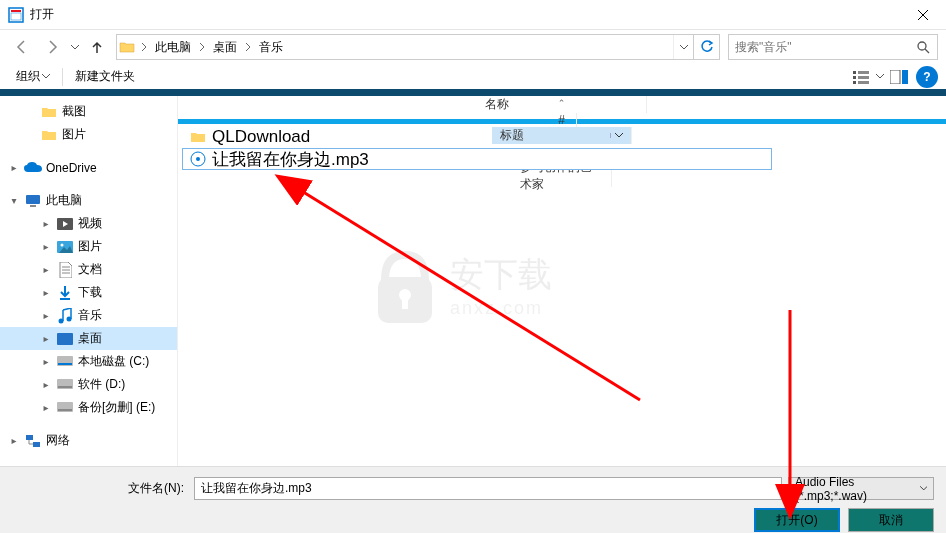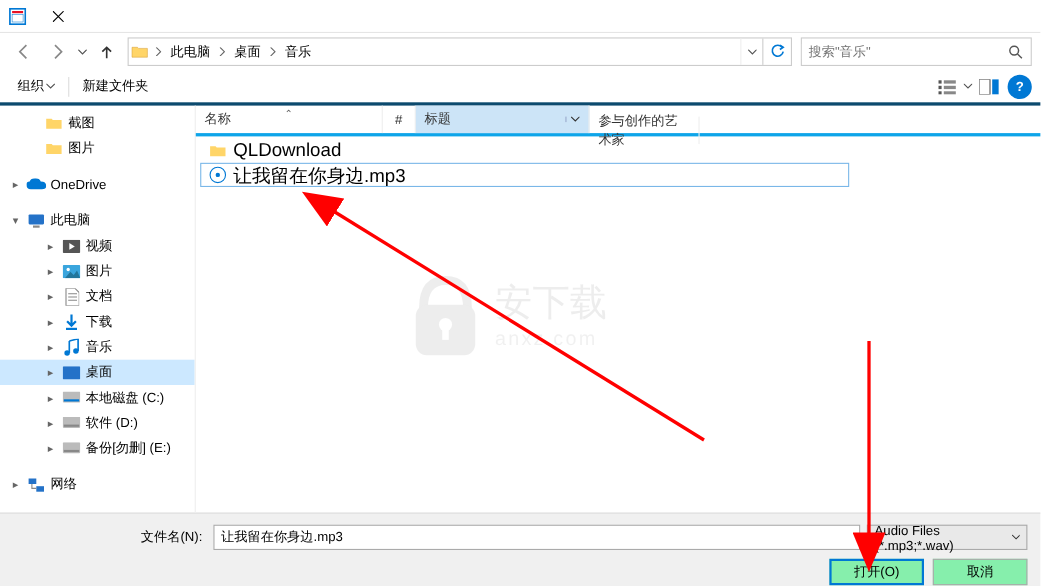--- a/index.html
+++ b/index.html
@@ -20,63 +20,63 @@
 .address-bar .crumb { padding: 0 4px; height: 100%; display: flex; align-items: center; }
 .address-bar .sep { width: 14px; display: flex; align-items: center; justify-content: center; color: #666; height: 100%; }
 .address-bar .spacer { flex: 1; }
 .address-bar .addr-dropdown { width: 20px; height: 100%; display: flex; align-items: center; justify-content: center; border-left: 1px solid #eee; }
 .address-bar .refresh { width: 26px; height: 100%; display: flex; align-items: center; justify-content: center; border-left: 1px solid #ccc; }
 
 .search-box { width: 210px; height: 26px; border: 1px solid #ccc; margin-left: 6px; display: flex; align-items: center; }
 .search-box input { flex: 1; border: none; outline: none; padding: 0 6px; font-size: 12px; color: #666; }
 .search-box .search-icon { width: 28px; display: flex; align-items: center; justify-content: center; color: #555; }
 
-.toolbar { height: 32px; display: flex; align-items: center; padding: 0 8px; border-bottom: 3px solid #0c4a6e; background: #fff; }
+.toolbar { height: 32px; display: flex; align-items: center; padding: 0 8px; border-bottom: 7px solid #0c4a6e; background: #fff; }
 .toolbar .tb-item { padding: 4px 8px; display: flex; align-items: center; gap: 2px; }
 .toolbar .tb-sep { width: 1px; height: 18px; background: #ddd; margin: 0 4px; }
 .toolbar .tb-spacer { flex: 1; }
 .toolbar .tb-icon { width: 26px; height: 24px; display: flex; align-items: center; justify-content: center; }
 .toolbar .tb-dd { width: 12px; display: flex; align-items: center; justify-content: center; }
 .toolbar .help { width: 22px; height: 22px; border-radius: 50%; background: #0078d4; color: #fff; display: flex; align-items: center; justify-content: center; font-weight: bold; margin-left: 4px; }
 
 .body-row { display: flex; height: 370px; }
 .sidebar { width: 178px; border-right: 1px solid #eee; overflow-y: auto; padding: 4px 0; }
 .tree-item { display: flex; align-items: center; height: 23px; padding-left: 8px; gap: 4px; cursor: default; }
 .tree-item.selected { background: #cce8ff; }
 .tree-item .expand { width: 12px; display: flex; align-items: center; justify-content: center; color: #666; font-size: 10px; }
 .tree-item .item-icon { width: 18px; display: flex; align-items: center; justify-content: center; }
 .tree-item .label { font-size: 12px; white-space: nowrap; }
 .tree-item.level1 { padding-left: 40px; }
 .tree-item.level0 { padding-left: 8px; }
 .tree-sep { height: 10px; }
 
 .main { flex: 1; display: flex; flex-direction: column; }
-.columns { height: 28px; display: flex; align-items: center; border-bottom: 3px solid #0ea5e9; }
+.columns { height: 28px; display: flex; align-items: center; border-bottom: 5px solid #0ea5e9; flex-direction: column; }
 .col-h { padding: 0 8px; height: 100%; display: flex; align-items: center; border-right: 1px solid #eee; font-size: 12px; color: #333; position: relative; }
 .col-h.sorted::after { content: "⌃"; position: absolute; top: 2px; left: 50%; transform: translateX(-50%); font-size: 9px; color: #666; }
 .col-h.active { background: #cce4f7; }
 .col-name { width: 170px; }
 .col-num { width: 30px; text-align: center; justify-content: center; }
-.col-title { width: 158px; }
+.col-title { width: 140px; }
 .col-artist { width: 100px; margin-top: 20px; }
 .col-album { width: 90px; }
 
 .file-list { flex: 1; padding: 2px 4px; position: relative; }
 .file-row { display: flex; align-items: center; height: 22px; padding-left: 8px; gap: 6px; }
 .file-row.selected { background: #fff; border: 1px solid #7ab7e8; box-sizing: border-box; padding-left: 7px; }
 .file-row .file-icon { width: 16px; height: 16px; display: flex; align-items: center; justify-content: center; }
 .file-row .file-name { font-size: 17px; }
 
 .footer { background: #f0f0f0; border-top: 1px solid #ddd; padding: 10px 12px; height: 67px; display: flex; flex-direction: column; gap: 8px; }
 .footer-row1 { display: flex; align-items: center; gap: 6px; }
 .footer-row1 .fname-label { width: 176px; text-align: right; padding-right: 4px; }
 .footer-row1 .fname-input { flex: 1; height: 23px; border: 1px solid #aaa; padding: 0 6px; font-size: 12px; background: #fff; }
 .footer-row1 .filter { width: 146px; height: 23px; border: 1px solid #aaa; background: #e9e9e9; display: flex; align-items: center; padding: 0 6px; justify-content: space-between; }
 .footer-row2 { display: flex; justify-content: flex-end; gap: 8px; }
-.footer-btn { width: 86px; height: 24px; border: 1px solid #aaa; background: #86efac; display: flex; align-items: center; justify-content: center; font-size: 12px; cursor: pointer; }
+.footer-btn { width: 86px; height: 24px; border: 1px solid #aaa; background: #0f766e; display: flex; align-items: center; justify-content: center; font-size: 12px; cursor: pointer; }
 .footer-btn.primary { border: 2px solid #0078d4; }
 
 .watermark { position: absolute; top: 240px; left: 370px; width: 240px; height: 90px; opacity: 0.10; display: flex; align-items: center; gap: 10px; pointer-events: none; }
 .watermark .lock { width: 70px; height: 80px; }
 .watermark .wm-text { display: flex; flex-direction: column; }
 .watermark .wm-text .big { font-size: 34px; color: #555; font-weight: 500; }
 .watermark .wm-text .small { font-size: 18px; color: #777; letter-spacing: 2px; }
 
 .arrow-svg { position: absolute; pointer-events: none; }
 
@@ -86,20 +86,21 @@
 <body>
 
 <div class="titlebar">
   <span class="icon">
     <svg width="16" height="16" viewBox="0 0 16 16">
         <rect x="1" y="1" width="14" height="14" fill="none" stroke="#0078d4" stroke-width="1.5"></rect>
         <rect x="3" y="3" width="10" height="2" fill="#e81123"></rect>
         <rect x="3" y="6" width="10" height="7" fill="#fff" stroke="#0078d4" stroke-width="0.5"></rect>
       </svg>
   </span>
+  <span class="title">打开</span>
   <div class="close">
     <svg width="10" height="10" viewBox="0 0 10 10">
         <path d="M0 0 L10 10 M10 0 L0 10" stroke="currentColor" stroke-width="1"></path>
       </svg>
   </div>
 </div>
 
 <div class="navbar">
   <div class="nav-btn">
     <svg width="16" height="16" viewBox="0 0 16 16">

